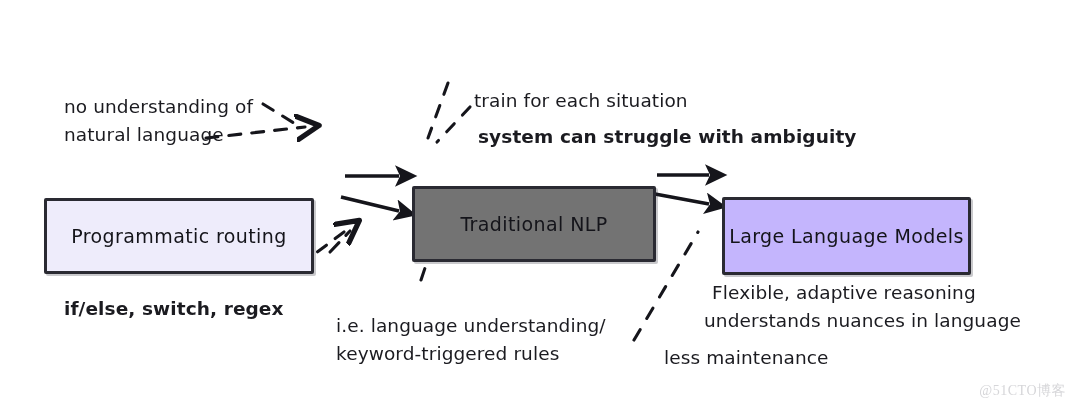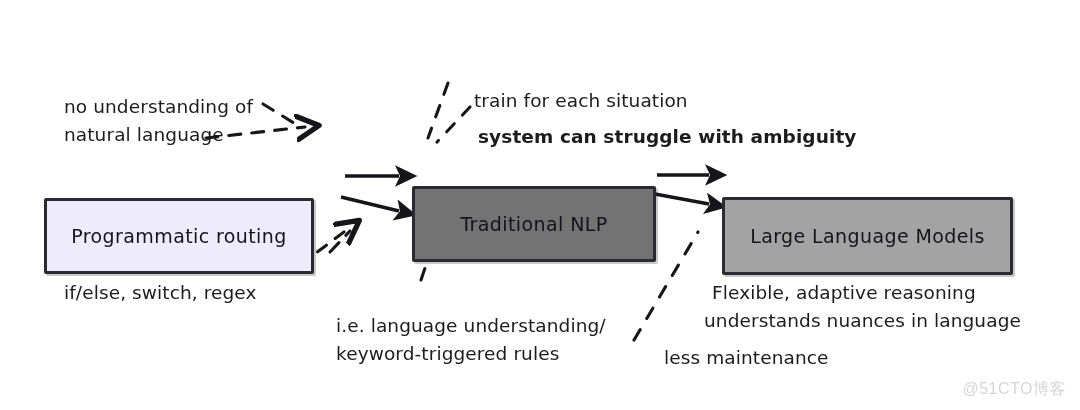--- a/index.html
+++ b/index.html
@@ -47,22 +47,22 @@
     font-family: "DejaVu Sans", sans-serif;
     font-size: 18.5px;
     color: #1b1b20;
     white-space: nowrap;
     line-height: 1.52;
     letter-spacing: 0.1px;
     margin-top: 31px;
   }
   .watermark {
     position: absolute;
-    font-family: Liberation Sans, sans-serif;
-    font-size: 16px;
+    font-family: Liberation Serif, serif;
+    font-size: 14px;
     color: #d6d6d9;
     letter-spacing: 0.5px;
     white-space: nowrap;
   }
 </style>
 </head>
 <body>
 
 <div id="canvas">
 
@@ -121,38 +121,38 @@
   </svg>
 
   <div class="node-box" style="left:44px; top:152px; width:270px; height:76px; background:#eeecfb;">
     <span class="node-label">Programmatic routing</span>
   </div>
 
   <div class="node-box" style="left:412px; top:140px; width:244px; height:76px; background:#737373;">
     <span class="node-label">Traditional NLP</span>
   </div>
 
-  <div class="node-box" style="left:722px; top:151px; width:291px; height:78px; background:#a3a3a3;">
+  <div class="node-box" style="left:722px; top:151px; width:249px; height:78px; background:#c4b5fd;">
     <span class="node-label">Large Language Models</span>
   </div>
 
   <div class="anno" style="left:64px; top:62px;">
     <div>no understanding of</div>
     <div>natural language</div>
   </div>
 
   <div class="anno" style="left:474px; top:56px;text-align:right;">
     <div>train for each situation</div>
   </div>
 
   <div class="anno" style="left:478px; top:92px;font-weight:bold;">
     <div>system can struggle with ambiguity</div>
   </div>
 
-  <div class="anno" style="left:64px; top:248px;">
+  <div class="anno" style="left:64px; top:264px;font-weight:bold;">
     <div>if/else, switch, regex</div>
   </div>
 
   <div class="anno" style="left:336px; top:281px;">
     <div>i.e. language understanding/</div>
     <div>keyword-triggered rules</div>
   </div>
 
   <div class="anno" style="left:712px; top:248px;">
     <div>Flexible, adaptive reasoning</div>

